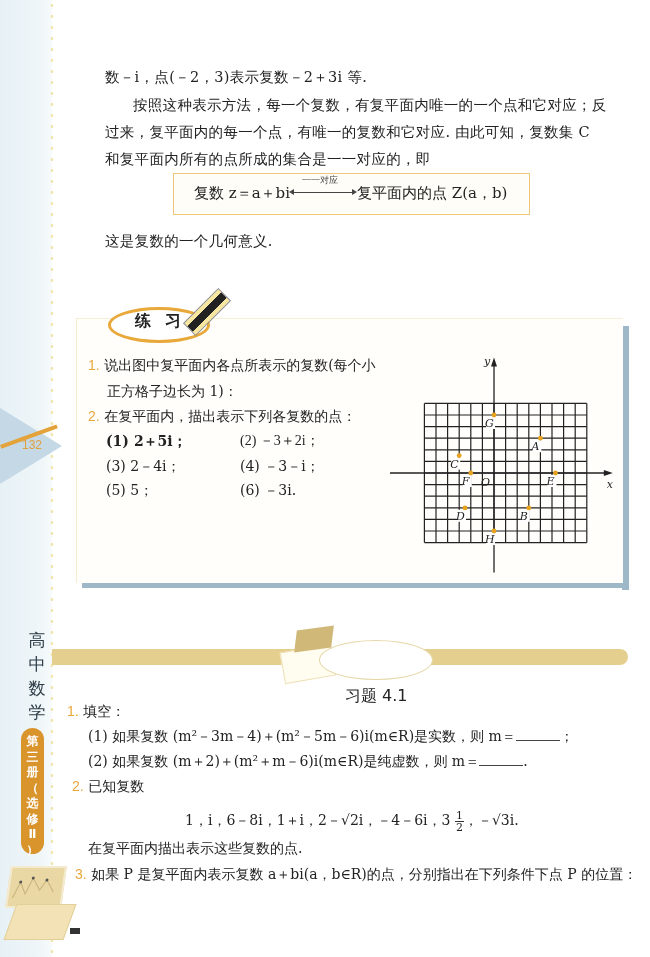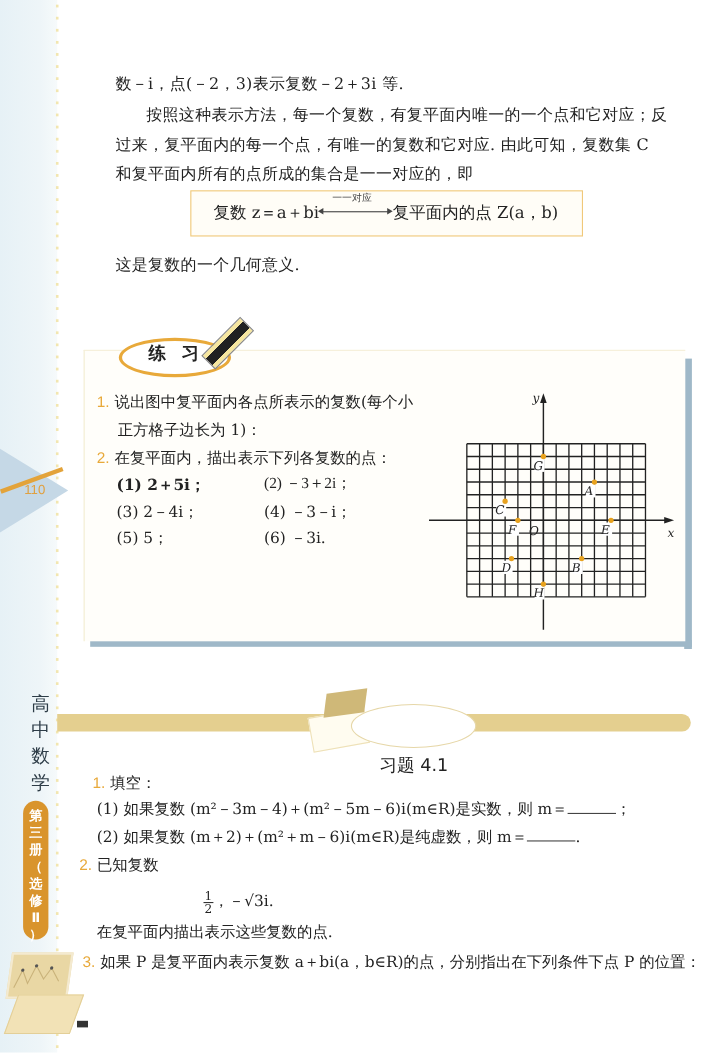--- a/index.html
+++ b/index.html
@@ -63,21 +63,21 @@
   .frac .top { border-bottom:1px solid #333; padding:0 1px; }
   svg text { font-family:"DejaVu Serif",serif; }
 </style>
 </head>
 <body>
 
 <div class="margin-strip"></div>
 <div class="dots"></div>
 <div class="page-tab"></div>
 <div class="page-tab-edge"></div>
-<div class="page-num">110</div>
+<div class="page-num">132</div>
 
 <div class="vert-title">
   <div>高</div>
   <div>中</div>
   <div>数</div>
   <div>学</div>
 </div>
 <div class="vol-pill">
   <div>第</div>
   <div>三</div>
@@ -198,34 +198,35 @@
     <circle cx="104" cy="176" r="2.4" fill="#e8a21e"></circle>
     <text x="95" y="188" font-size="11" font-style="italic" fill="#222">H</text>
   </svg>
 
 <div class="sec-bar"></div>
 <div class="books2"></div>
 <div class="books"></div>
 <div class="sec-oval"></div>
 <div class="sec-title">习题 4.1</div>
 
-<div class="q" style="left:84px; top:700px;">
+<div class="q" style="left:67px; top:700px;">
   <span class="num">1.</span>
   <span>填空：</span>
 </div>
 <div class="q" style="left:88px; top:725px;">
   <span>(1) 如果复数 (m²－3m－4)＋(m²－5m－6)i(m∈R)是实数，则 m＝</span><span class="blank"></span><span>；</span>
 </div>
 <div class="q" style="left:88px; top:750px;">
   <span>(2) 如果复数 (m＋2)＋(m²＋m－6)i(m∈R)是纯虚数，则 m＝</span><span class="blank"></span><span>.</span>
 </div>
 <div class="q" style="left:72px; top:775px;">
   <span class="num">2.</span>
   <span>已知复数</span>
 </div>
 <div class="q" style="left:185px; top:807px; line-height:26px;">
+  <span>1，i，6－8i，1＋i，2－√2i，－4－6i，3</span>
   <span class="frac"><span class="top">1</span><span>2</span></span><span>，－√3i.</span>
 </div>
 <div class="q" style="left:88px; top:837px;">在复平面内描出表示这些复数的点.</div>
 <div class="q" style="left:75px; top:863px;">
   <span class="num">3.</span>
   <span>如果 P 是复平面内表示复数 a＋bi(a，b∈R)的点，分别指出在下列条件下点 P 的位置：</span>
 </div>
 
 </body></html>

